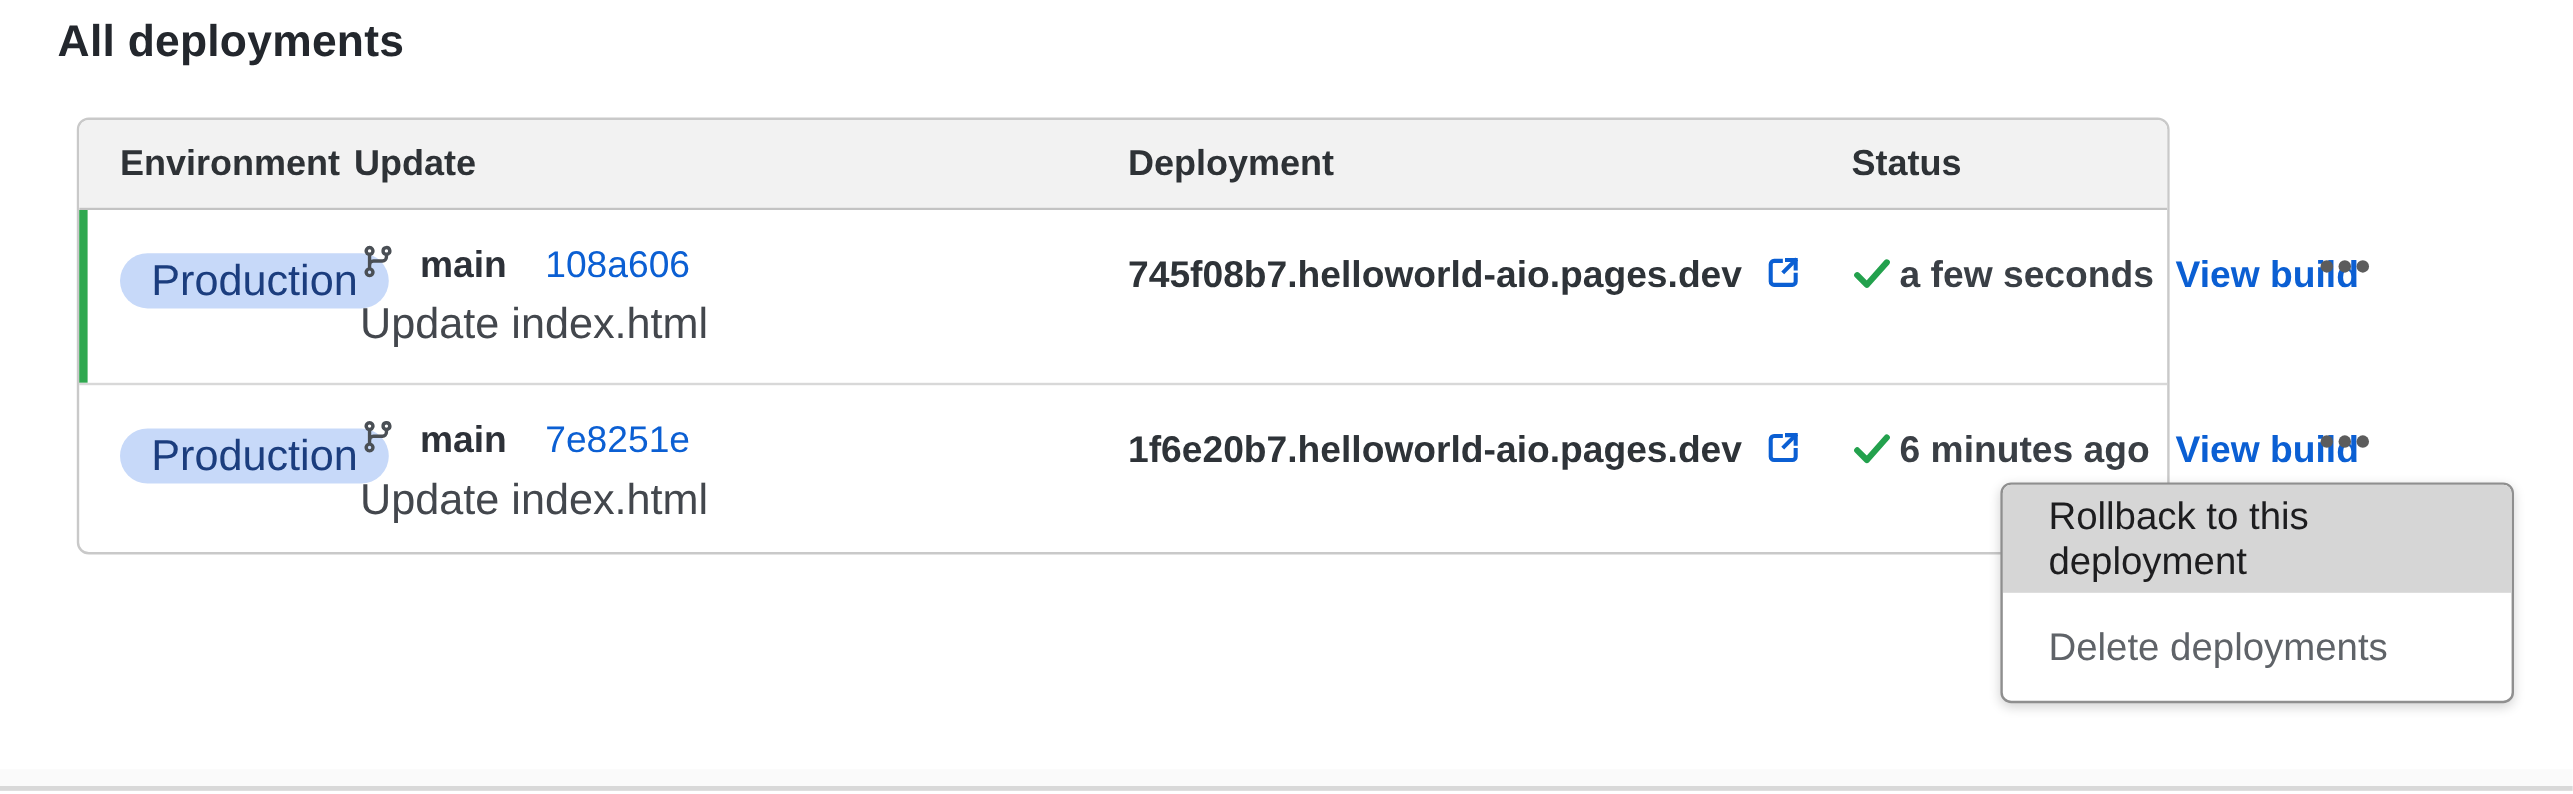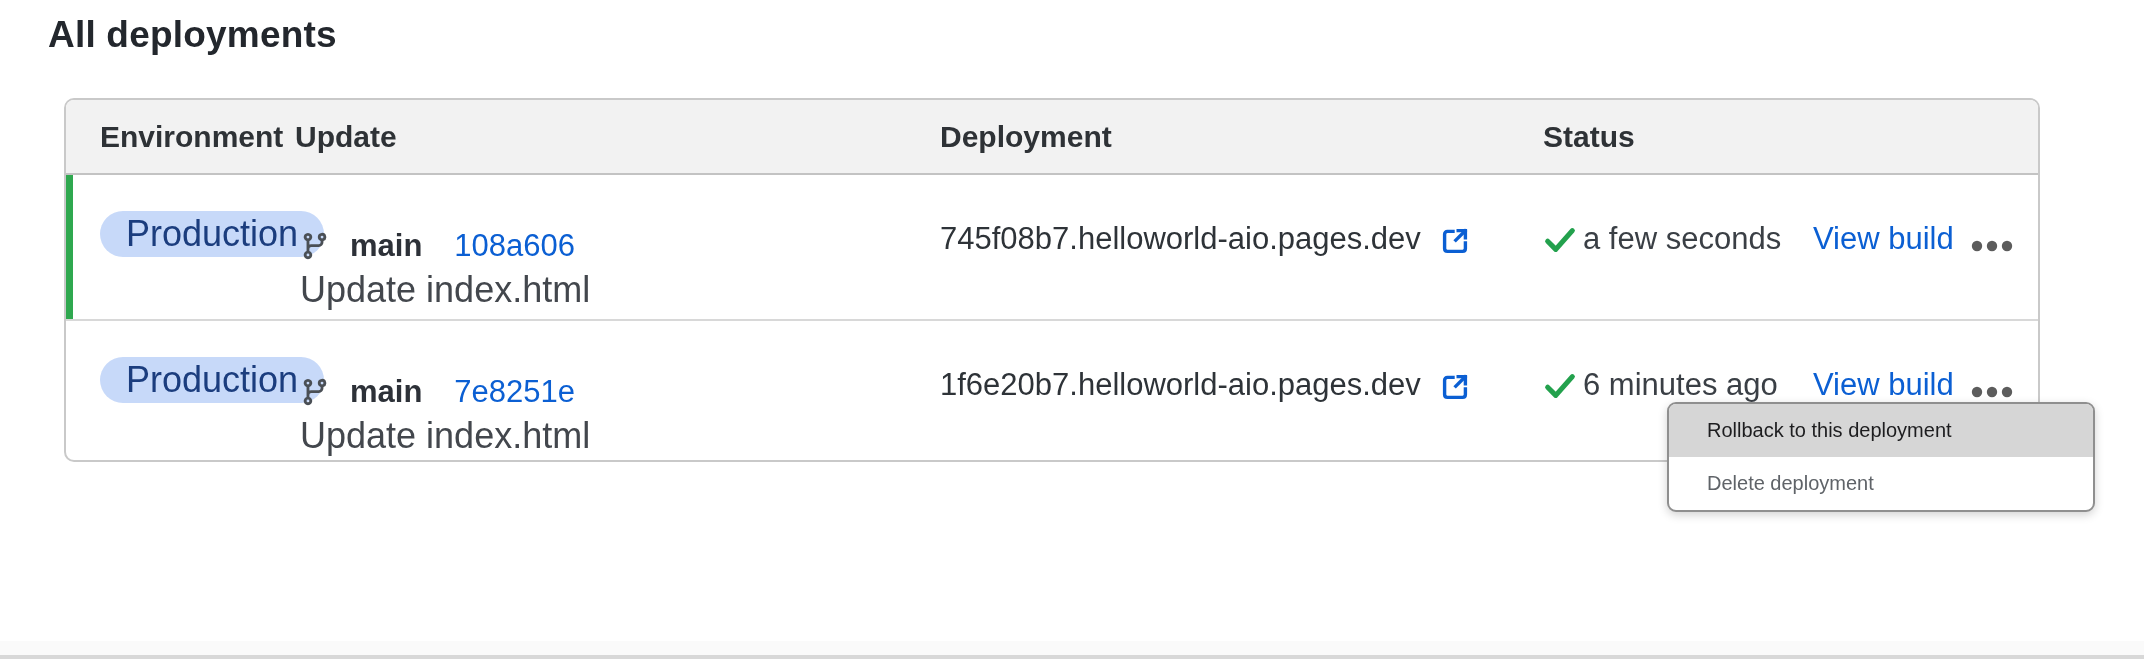--- a/index.html
+++ b/index.html
@@ -8,21 +8,21 @@
     background:#ffffff;
     font-family:"Liberation Sans","DejaVu Sans",sans-serif;
     -webkit-font-smoothing:antialiased;
   }
   .page-title{
     position:absolute;left:48px;top:14px;margin:0;
     font-size:37px;font-weight:600;color:#23272d;letter-spacing:.2px;
   }
   
   .deploy-table{
-    position:absolute;left:64px;top:98px;width:1976px;height:364px;
+    position:absolute;left:64px;top:98px;width:1744px;height:364px;
     box-sizing:border-box;border:2px solid #c9c9c9;border-radius:10px;
     background:#fff;
   }
   .t-header{
     display:grid;grid-template-columns:229px 645px 603px 270px 167px 1fr;
     align-items:center;height:73px;background:#f2f2f2;
     border-bottom:2px solid #c3c3c3;border-radius:8px 8px 0 0;
     font-size:30px;font-weight:600;color:#2e3236;
   }
   .t-header .hcell:first-child{padding-left:34px;}
@@ -38,31 +38,31 @@
   }
   .cell{min-width:0;}
   .cell-env{padding-left:34px;}
   .badge{
     display:inline-flex;align-items:center;margin-top:36px;height:46px;
     padding:0 26px;border-radius:999px;box-sizing:border-box;
     background:var(--badge-bg,#c7d9f9);color:var(--badge-text,#1b3d7e);
     font-size:36px;
   }
   .src-line1{
-    margin-top:48px;height:46px;display:flex;align-items:center;gap:20px;
+    margin-top:28px;height:46px;display:flex;gap:20px;
     padding-left:5px;font-size:31px;
   }
   .branch-name{font-weight:700;color:#2d3138;margin-right:12px;}
   .commit-link,.view-build{
     color:var(--link,#0b5fd3);text-decoration:none;font-size:31px;cursor:pointer;
   }
   .src-line2{
     margin-top:4px;font-size:36px;color:#43474d;padding-left:5px;line-height:34px;
   }
-  .one-line{margin-top:36px;height:46px;display:flex;align-items:flex-end;}
+  .one-line{margin-top:36px;height:46px;display:flex;align-items:flex-start;font-weight:bold;}
   .cell-deploy .one-line{gap:18px;}
   .deploy-url{font-size:31px;color:#2e3338;}
   .cell-status .one-line{gap:6px;}
   .status-time{font-size:31px;color:#3a3f45;}
   .cell-menu .one-line{justify-content:flex-end;padding-right:20px;}
   .icon{flex:0 0 auto;display:inline-flex;}
   .icon svg{display:block;}
   .branch-icon{color:#4a4f55;}
   .check-icon{color:var(--success,#23a14d);}
   .extlink-icon{color:var(--link,#0b5fd3);cursor:pointer;}
@@ -70,22 +70,22 @@
     border:none;background:none;padding:4px;margin:0;cursor:pointer;
     display:inline-flex;color:#5c5c5c;
   }
   
   .actions-menu{
     position:absolute;left:1667px;top:402px;width:428px;z-index:10;
     box-sizing:border-box;background:#fff;border:2px solid #8f8f8f;
     border-radius:9px;box-shadow:0 3px 10px rgba(0,0,0,.18);overflow:hidden;
   }
   .menu-item{
-    height:53px;display:flex;align-items:center;padding-left:38px;
-    font-size:20px;color:#5f6368;cursor:pointer;
+    height:90px;display:flex;align-items:center;padding-left:38px;
+    font-size:32px;color:#5f6368;cursor:pointer;
   }
   .menu-item.highlighted{
     background:var(--menu-highlight,#d6d6d6);color:#1d1d1f;
   }
   
   .footer-divider{
     position:absolute;left:0;right:0;top:641px;height:14px;
     background:#fafafa;border-bottom:4px solid #d8d8d8;
   }
 </style>
@@ -216,16 +216,16 @@
               </svg>
           </span>
         </button>
       </div>
     </div>
   </div>
 </section>
 
 <div class="actions-menu">
   <div class="menu-item highlighted">Rollback to this deployment</div>
-  <div class="menu-item">Delete deployment</div>
+  <div class="menu-item">Delete deployments</div>
 </div>
 
 <div class="footer-divider"></div>
 
 </body></html>

